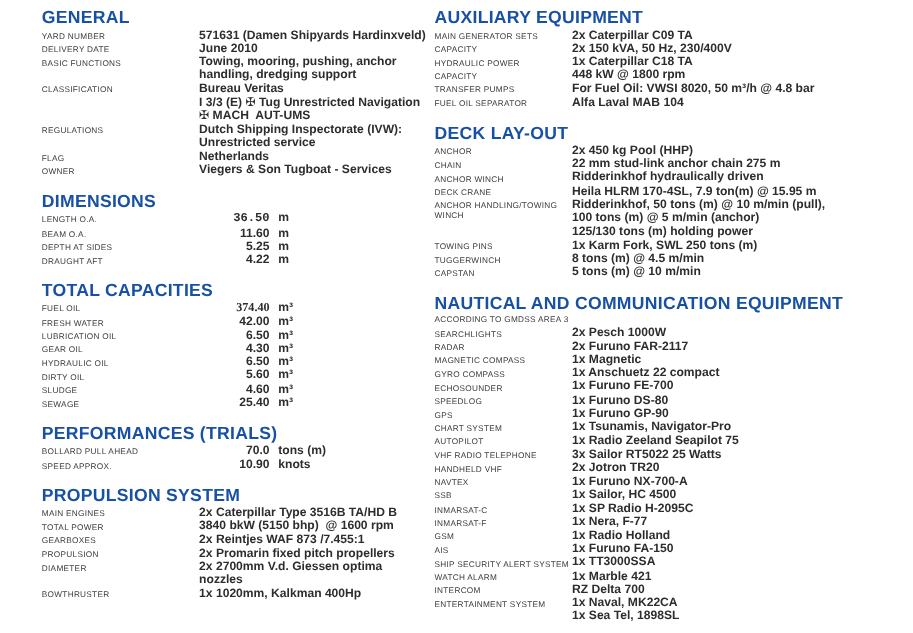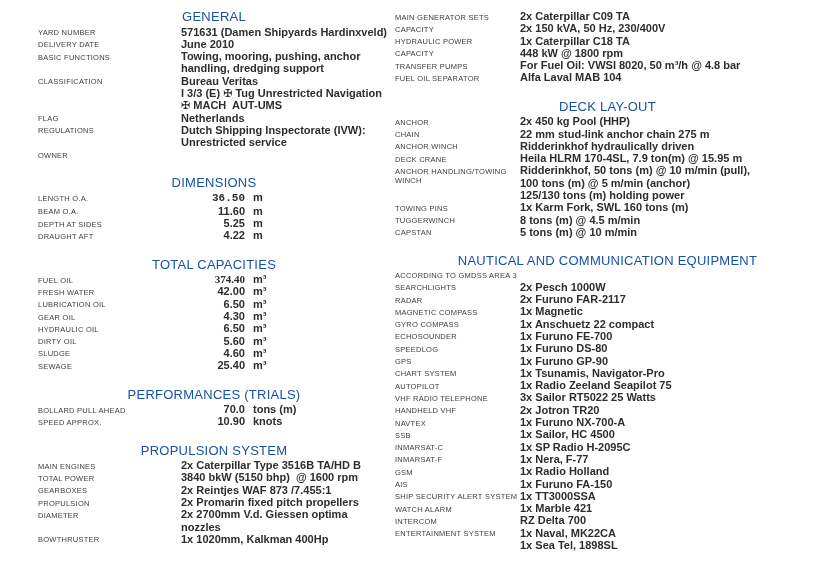--- a/index.html
+++ b/index.html
@@ -22,27 +22,26 @@
   .col {
     position: absolute;
     top: 10px;
   }
   .col-left  { left: 38px;  width: 352px; }
   .col-right { left: 395px; width: 425px; }
 
   .section { margin-bottom: 16px; }
   .section-title {
     color: var(--header-blue, #1851a4);
-    font-size: 13px;
-    font-weight: normal;
+    font-size: 16px;
+    font-weight: bold;
     letter-spacing: 0.25px;
     line-height: 13px;
     margin-bottom: 2.5px;
     white-space: pre;
-    text-align: center;
   }
   .section-note {
     font-size: 7.5px;
     color: var(--label-color, #3d3d3d);
     letter-spacing: 0.25px;
     line-height: 11px;
     white-space: pre;
   }
   .row {
     display: flex;
@@ -94,29 +93,30 @@
         </div>
         <div class="row">
           <div class="label"><div class="llinе">BASIC FUNCTIONS</div></div>
           <div class="value"><div class="vline">Towing, mooring, pushing, anchor</div><div class="vline">handling, dredging support</div></div>
         </div>
         <div class="row">
           <div class="label"><div class="llinе">CLASSIFICATION</div></div>
           <div class="value"><div class="vline">Bureau Veritas</div><div class="vline">I 3/3 (E) ✠ Tug Unrestricted Navigation</div><div class="vline">✠ MACH  AUT-UMS</div></div>
         </div>
         <div class="row">
+          <div class="label"><div class="llinе">REGULATIONS</div></div>
+          <div class="value"><div class="vline">Dutch Shipping Inspectorate (IVW):</div><div class="vline">Unrestricted service</div></div>
+        </div>
+        <div class="row">
           <div class="label"><div class="llinе">FLAG</div></div>
           <div class="value"><div class="vline">Netherlands</div></div>
         </div>
         <div class="row">
-          <div class="label"><div class="llinе">REGULATIONS</div></div>
-          <div class="value"><div class="vline">Dutch Shipping Inspectorate (IVW):</div><div class="vline">Unrestricted service</div></div>
-        </div>
-        <div class="row">
           <div class="label"><div class="llinе">OWNER</div></div>
+          <div class="value"><div class="vline">Viegers &amp; Son Tugboat - Services</div></div>
         </div>
       </div>
       <div class="section">
         <div class="section-title">DIMENSIONS</div>
         <div class="row">
           <div class="label"><div class="llinе">LENGTH O.A.</div></div>
           <div class="value"><div class="vline"><div class="num" style="display: inline-block; font-family: Liberation Mono, monospace;">36.50</div><div class="unit" style="display: inline-block;">m</div></div></div>
         </div>
         <div class="row">
           <div class="label"><div class="llinе">BEAM O.A.</div></div>
@@ -200,20 +200,21 @@
           <div class="value"><div class="vline">2x 2700mm V.d. Giessen optima</div><div class="vline">nozzles</div></div>
         </div>
         <div class="row">
           <div class="label"><div class="llinе">BOWTHRUSTER</div></div>
           <div class="value"><div class="vline">1x 1020mm, Kalkman 400Hp</div></div>
         </div>
       </div>
     </div>
   <div class="col col-right">
       <div class="section">
+        <div class="section-title">AUXILIARY EQUIPMENT</div>
         <div class="row">
           <div class="label"><div class="llinе">MAIN GENERATOR SETS</div></div>
           <div class="value"><div class="vline">2x Caterpillar C09 TA</div></div>
         </div>
         <div class="row">
           <div class="label"><div class="llinе">CAPACITY</div></div>
           <div class="value"><div class="vline">2x 150 kVA, 50 Hz, 230/400V</div></div>
         </div>
         <div class="row">
           <div class="label"><div class="llinе">HYDRAULIC POWER</div></div>
@@ -249,21 +250,21 @@
         <div class="row">
           <div class="label"><div class="llinе">DECK CRANE</div></div>
           <div class="value"><div class="vline">Heila HLRM 170-4SL, 7.9 ton(m) @ 15.95 m</div></div>
         </div>
         <div class="row">
           <div class="label"><div class="llinе">ANCHOR HANDLING/TOWING</div><div class="llinе">WINCH</div></div>
           <div class="value"><div class="vline">Ridderinkhof, 50 tons (m) @ 10 m/min (pull),</div><div class="vline">100 tons (m) @ 5 m/min (anchor)</div><div class="vline">125/130 tons (m) holding power</div></div>
         </div>
         <div class="row">
           <div class="label"><div class="llinе">TOWING PINS</div></div>
-          <div class="value"><div class="vline">1x Karm Fork, SWL 160 tons (m)</div></div>
+          <div class="value"><div class="vline">1x Karm Fork, SWL 250 tons (m)</div></div>
         </div>
         <div class="row">
           <div class="label"><div class="llinе">TUGGERWINCH</div></div>
           <div class="value"><div class="vline">8 tons (m) @ 4.5 m/min</div></div>
         </div>
         <div class="row">
           <div class="label"><div class="llinе">CAPSTAN</div></div>
           <div class="value"><div class="vline">5 tons (m) @ 10 m/min</div></div>
         </div>
       </div>

